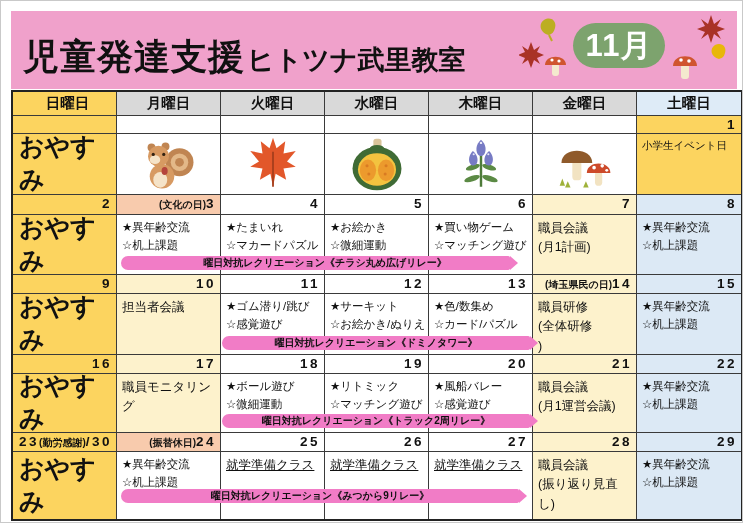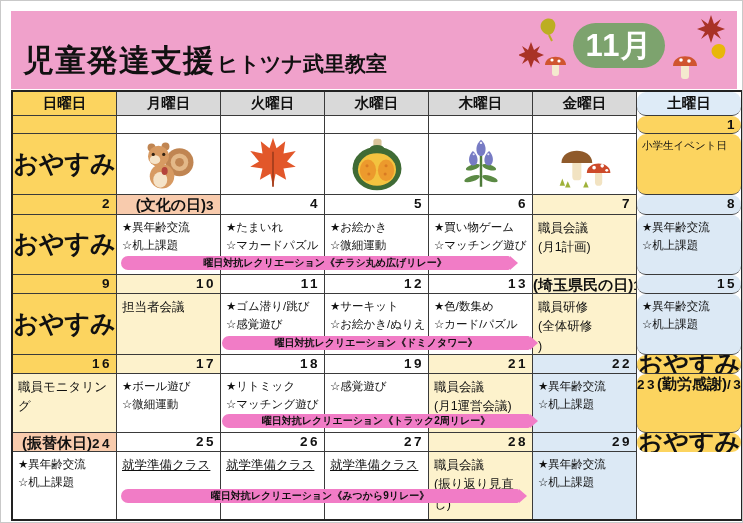--- a/index.html
+++ b/index.html
@@ -2,44 +2,44 @@
 <html><head>
 <meta charset="utf-8">
 <style>
   html,body{margin:0;padding:0;background:#fff;}
   body{font-family:"Liberation Sans","DejaVu Sans",sans-serif;color:#111;}
   #page{position:relative;width:743px;height:523px;background:#fff;overflow:hidden;border:1px solid #c9c9c9;box-sizing:border-box;}
 
   
   #hdr{position:absolute;left:10px;top:10px;width:726px;height:78px;background:#F0A1CB;}
   #titles{position:absolute;left:12px;bottom:7px;display:flex;align-items:baseline;}
-  .t1{font-size:31px;font-weight:900;letter-spacing:1px;}
-  .t2{font-size:21px;font-weight:700;margin-left:2px;}
+  .t1{font-size:36px;font-weight:900;letter-spacing:1px;}
+  .t2{font-size:27px;font-weight:700;margin-left:2px;}
   #badge-area{position:absolute;right:6px;top:2px;width:212px;height:74px;}
   #capsule{position:absolute;left:54px;top:10px;width:92px;height:45px;border-radius:28px;background:#7DA36E;
            display:flex;align-items:center;justify-content:center;color:#fff;font-size:31px;font-weight:900;letter-spacing:1px;}
   .decor{position:absolute;}
 
   
   #grid{position:absolute;left:10px;top:89px;display:grid;
         grid-template-columns:repeat(7,104px);
         grid-template-rows:24px 18px 61px 20px 60px 19px 61px 19px 59px 19px 67px;
         border:2px solid #222;background:#fff;}
   .c{border-right:1px solid #3a3a3a;border-bottom:1px solid #3a3a3a;box-sizing:border-box;overflow:hidden;background:#fff;}
-  .c:nth-child(7n){border-right:none;border-radius:9px;}
+  .c:nth-child(7n){border-right:none;}
   #grid > .c:nth-last-child(-n+7){border-bottom:none;}
 
-  .sun{background:#FCD45F;} .saty{background:#FCD45F;}
+  .sun{background:#FCD45F;padding-left:6px;} .saty{background:#FCD45F;}
   .pale{background:#FDF2CC;} .hol{background:#F8CBAD;}
   .sat{background:#DCE9F5;} .gray{background:#D9D9D9;} .satHdr{background:#DEEBF7;}
 
   .hdrc{display:flex;align-items:center;justify-content:center;font-weight:bold;font-size:14.5px;}
   .date{font-weight:bold;font-size:13.5px;text-align:right;padding:1px 4px 0 0;white-space:nowrap;}
   .date .dn{letter-spacing:2.5px;}
-  .date .ds{font-size:15px;letter-spacing:0;text-align:right;}
+  .date .ds{font-size:10px;letter-spacing:0;text-align:right;}
   .act{font-size:11.5px;font-weight:500;line-height:1.55;padding:4px 2px 0 5px;}
   .meet{font-size:12.5px;}
   .u .ln{text-decoration:underline;font-size:12.5px;}
   .ev{font-size:10.5px;padding-top:3px;}
   .rest{display:flex;align-items:center;justify-content:center;font-weight:900;font-size:25px;padding-bottom:2px;}
   .iconc{display:flex;align-items:center;justify-content:center;}
 
   
   .banner{position:absolute;height:14px;background:#F17CC6;border-radius:8px 2px 2px 8px;
           display:flex;align-items:center;justify-content:center;
@@ -248,36 +248,38 @@
       </div>
     <div class="c act sat">
         <div class="ln">★異年齢交流</div>
         <div class="ln">☆机上課題</div>
       </div>
 
     <div class="c date sun"><span class="dn">16</span></div>
     <div class="c date pale"><span class="dn">17</span></div>
     <div class="c date"><span class="dn">18</span></div>
     <div class="c date"><span class="dn">19</span></div>
+    <div class="c date"><span class="dn">20</span></div>
     <div class="c date pale"><span class="dn">21</span></div>
     <div class="c date sat"><span class="dn">22</span></div>
 
     <div class="c rest sun">おやすみ</div>
     <div class="c act pale meet">
         <div class="ln">職員モニタリング</div>
       </div>
     <div class="c act">
         <div class="ln">★ボール遊び</div>
         <div class="ln">☆微細運動</div>
       </div>
     <div class="c act">
         <div class="ln">★リトミック</div>
         <div class="ln">☆マッチング遊び</div>
       </div>
     <div class="c act">
+        <div class="ln">★風船バレー</div>
         <div class="ln">☆感覚遊び</div>
       </div>
     <div class="c act pale meet">
         <div class="ln">職員会議</div>
         <div class="ln">(月1運営会議)</div>
       </div>
     <div class="c act sat">
         <div class="ln">★異年齢交流</div>
         <div class="ln">☆机上課題</div>
       </div>

